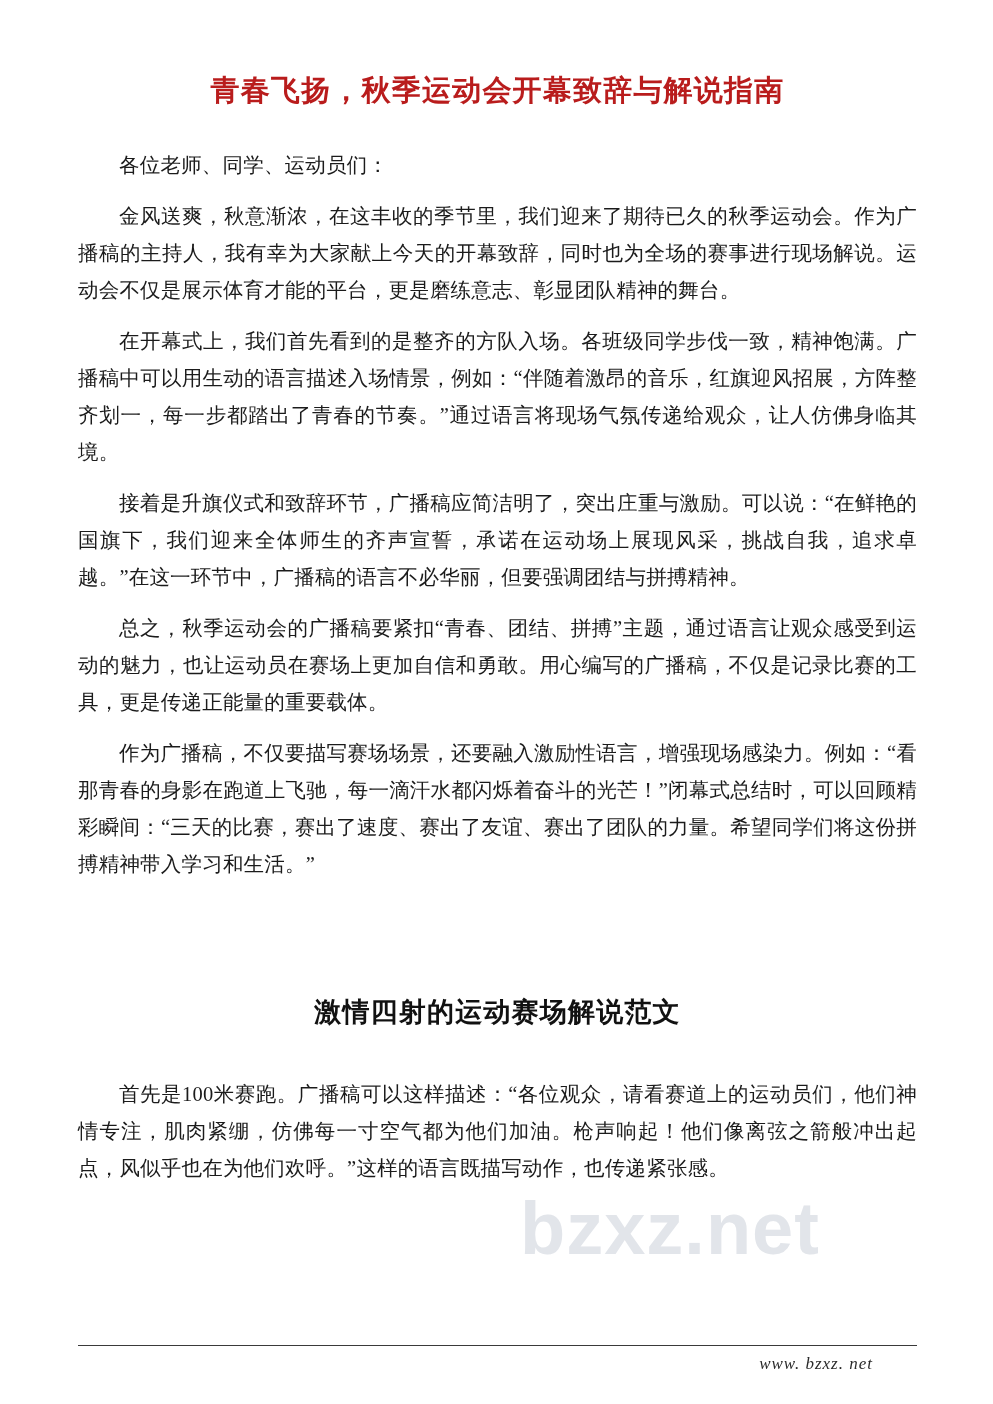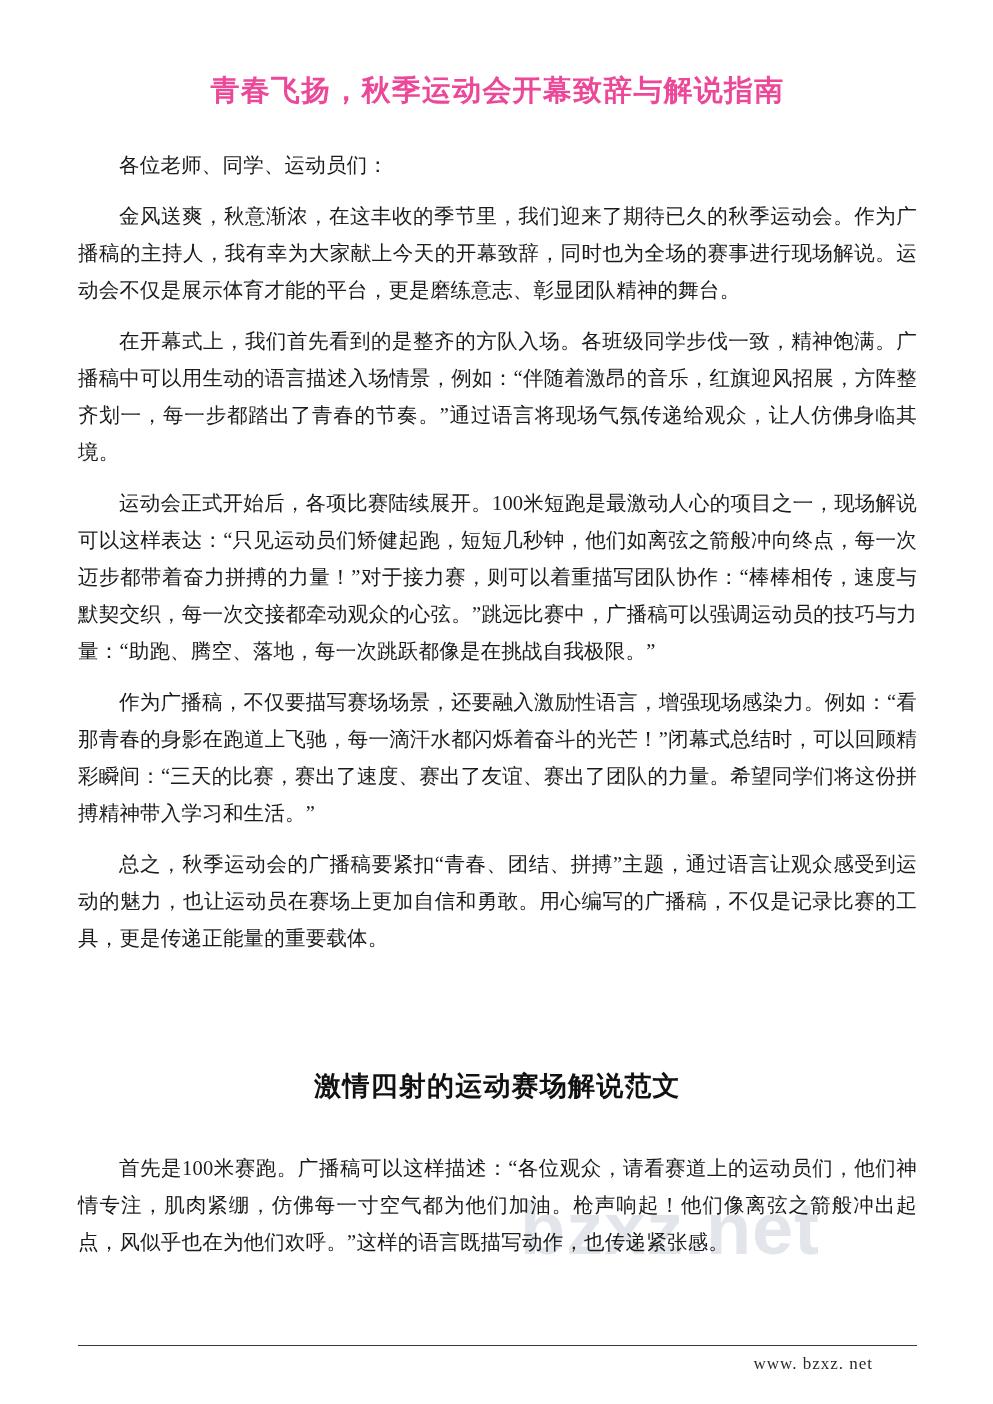--- a/index.html
+++ b/index.html
@@ -48,21 +48,21 @@
 
   h1.doc-title {
     font-family: "Liberation Sans", "DejaVu Sans", sans-serif;
     font-weight: bold;
     font-size: 29px;
     letter-spacing: 1.2px;
     text-align: center;
     margin: 0;
     padding: 72px 0 0 0;
     line-height: 1.3;
-    color: #ec4899;
+    color: #b91c1c;
   }
 
   h2.section-title {
     font-family: "Liberation Sans", "DejaVu Sans", sans-serif;
     font-weight: bold;
     font-size: 27px;
     letter-spacing: 1.2px;
     text-align: center;
     margin: 16px;
     padding: 0;
@@ -100,20 +100,21 @@
   }
   .footer-rule {
     border: 0;
     border-top: 1px solid #3a3a3a;
     margin: 0 0 8px 0;
     height: 0;
   }
   .footer-url {
     text-align: right;
     font-family: "Liberation Serif", "DejaVu Serif", serif;
+    font-style: italic;
     font-size: 17px;
     letter-spacing: 1px;
     color: #2a2a2a;
     padding-right: 44px;
   }
 </style>
 </head>
 <body>
 
 <div class="page">
@@ -123,23 +124,23 @@
   <div class="content">
 
     <h1 class="doc-title">青春飞扬，秋季运动会开幕致辞与解说指南</h1>
 
     <div class="spacer-after-title"></div>
 
     <div>
       <p class="para salutation">各位老师、同学、运动员们：</p>
       <p class="para">金风送爽，秋意渐浓，在这丰收的季节里，我们迎来了期待已久的秋季运动会。作为广播稿的主持人，我有幸为大家献上今天的开幕致辞，同时也为全场的赛事进行现场解说。运动会不仅是展示体育才能的平台，更是磨练意志、彰显团队精神的舞台。</p>
       <p class="para">在开幕式上，我们首先看到的是整齐的方队入场。各班级同学步伐一致，精神饱满。广播稿中可以用生动的语言描述入场情景，例如：“伴随着激昂的音乐，红旗迎风招展，方阵整齐划一，每一步都踏出了青春的节奏。”通过语言将现场气氛传递给观众，让人仿佛身临其境。</p>
-      <p class="para">运动会正式开始后，各项比赛陆续展开。100米短跑是最激动人心的项目之一，现场解说可以这样表达：“只见运动员们矫健起跑，短短几秒钟，他们如离弦之箭般冲向终点，每一次迈步都带着奋力拼搏的力量！”对于接力赛，则可以着重描写团队协作：“棒棒相传，速度与默契交织，每一次交接都牵动观众的心弦。”跳远比赛中，广播稿可以强调运动员的技巧与力量：“助跑、腾空、落地，每一次跳跃都像是在挑战自我极限。”</p>
+      <p class="para">接着是升旗仪式和致辞环节，广播稿应简洁明了，突出庄重与激励。可以说：“在鲜艳的国旗下，我们迎来全体师生的齐声宣誓，承诺在运动场上展现风采，挑战自我，追求卓越。”在这一环节中，广播稿的语言不必华丽，但要强调团结与拼搏精神。</p>
+      <p class="para">总之，秋季运动会的广播稿要紧扣“青春、团结、拼搏”主题，通过语言让观众感受到运动的魅力，也让运动员在赛场上更加自信和勇敢。用心编写的广播稿，不仅是记录比赛的工具，更是传递正能量的重要载体。</p>
       <p class="para">作为广播稿，不仅要描写赛场场景，还要融入激励性语言，增强现场感染力。例如：“看那青春的身影在跑道上飞驰，每一滴汗水都闪烁着奋斗的光芒！”闭幕式总结时，可以回顾精彩瞬间：“三天的比赛，赛出了速度、赛出了友谊、赛出了团队的力量。希望同学们将这份拼搏精神带入学习和生活。”</p>
-      <p class="para">总之，秋季运动会的广播稿要紧扣“青春、团结、拼搏”主题，通过语言让观众感受到运动的魅力，也让运动员在赛场上更加自信和勇敢。用心编写的广播稿，不仅是记录比赛的工具，更是传递正能量的重要载体。</p>
     </div>
 
     <div class="spacer-section-gap"></div>
 
     <h2 class="section-title">激情四射的运动赛场解说范文</h2>
 
     <div class="spacer-after-section-title"></div>
 
     <div>
       <p class="para">首先是100米赛跑。广播稿可以这样描述：“各位观众，请看赛道上的运动员们，他们神情专注，肌肉紧绷，仿佛每一寸空气都为他们加油。枪声响起！他们像离弦之箭般冲出起点，风似乎也在为他们欢呼。”这样的语言既描写动作，也传递紧张感。</p>

